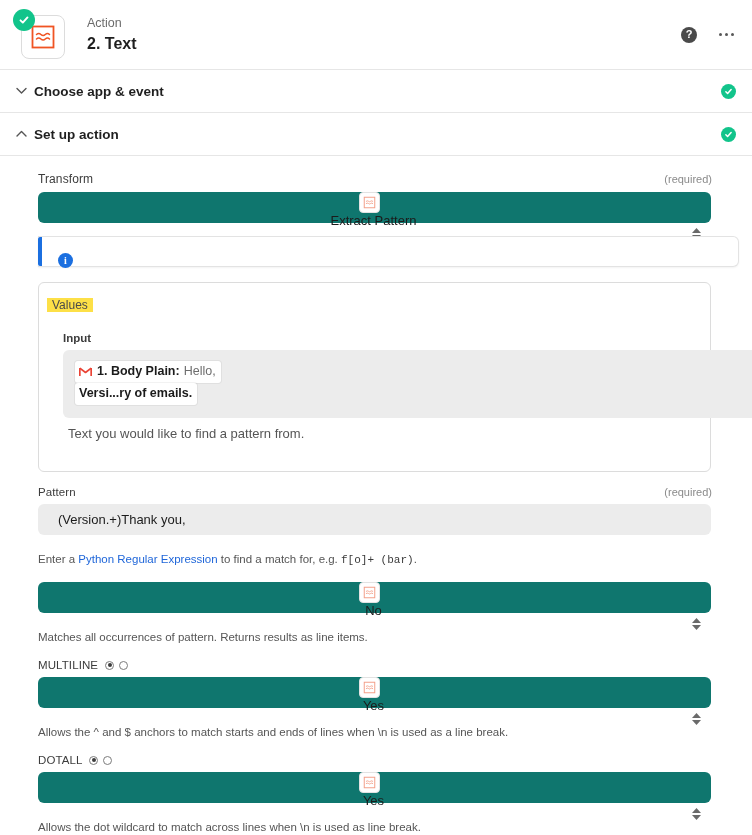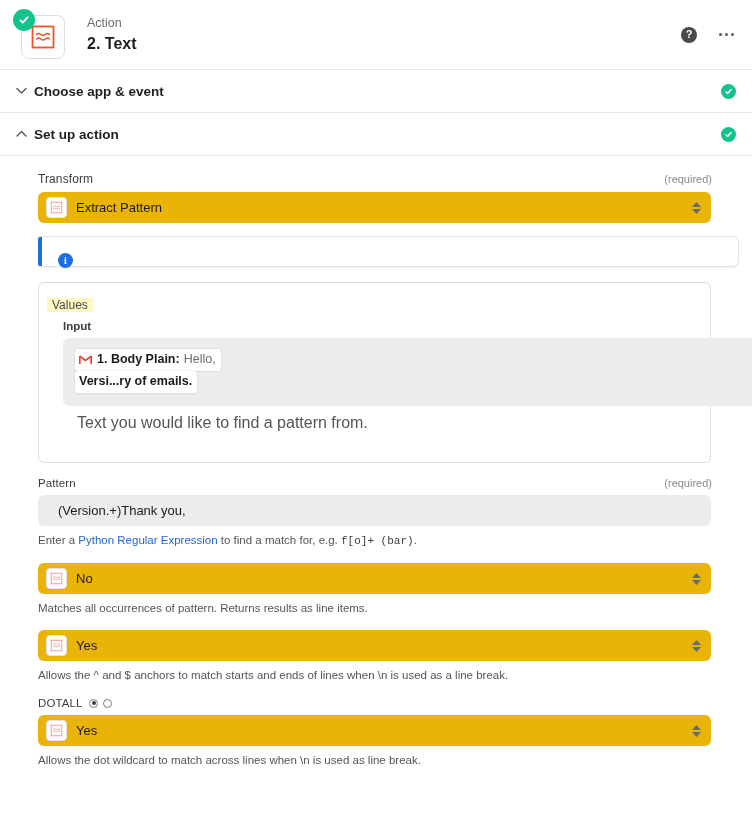--- a/index.html
+++ b/index.html
@@ -76,44 +76,44 @@
 
   .radio-pair { display: flex; align-items: center; gap: 5px; margin-left: 7px; }
   .rdot { width: 9px; height: 9px; border-radius: 50%; border: 1px solid #7c7c7c; background:#fff; display:block; position: relative; }
   .rdot.on::after {
     content: ""; position: absolute; left: 1.5px; top: 1.5px;
     width: 4px; height: 4px; border-radius: 50%; background: #3c3c3c;
   }
 
   .select-box {
     height: 31px; width: 673px;
-    background: #eab308; border-radius: 6px;
+    background: #0f766e; border-radius: 6px;
     display: flex; align-items: center;
     padding: 0 10px 0 8px;
-    font-size: 13px; color: #1f1f1f;
+    font-size: 13px; color: #1f1f1f; flex-direction: column;
   }
   .mini-tile {
     width: 21px; height: 21px; flex: 0 0 auto;
     border: 1px solid #e2e2e2; border-radius: 4px;
     background: #fff;
     display: flex; align-items: center; justify-content: center;
     margin-right: 9px;
   }
   .select-value { font-size: 13px; color: #1b1b1b; }
   .stepper { margin-left: auto; display: flex; flex-direction: column; gap: 2px; align-items: center; color: #6a6a6a; }
 
   .text-box {
     height: 31px; width: 673px;
     background: #ececec; border-radius: 6px;
     display: flex; align-items: center;
     padding: 0 20px;
     font-size: 13px; color: #1b1b1b;
   }
 
-  .helper { font-size: 11.5px; color: #555; margin-top: 7px; line-height: 15px; }
+  .helper { font-size: 11.5px; color: #555; margin-top: 17px; line-height: 15px; }
   .helper a { color: #1f66d9; text-decoration: none; }
   .code { font-family: "Liberation Mono", monospace; font-size: 11px; color: #3a3a3a; }
 
   
   .callout {
     position: relative;
     width: 701px;
     margin: 13px 0 15px 0;
     background: #fff;
     border: 1px solid #e3e3e3;
@@ -153,21 +153,21 @@
   .token {
     display: inline-flex; align-items: center;
     background: #fff; border-radius: 3px;
     padding: 2px 5px 3px 4px;
     font-size: 12.5px; line-height: 17px;
     box-shadow: 0 0 0 1px rgba(0,0,0,.05);
   }
   .gmail-m { margin-right: 5px; display: flex; }
   .tok-key { font-weight: bold; color: #1b1b1b; }
   .tok-val { color: #6d6d6d; margin-left: 4px; }
-  .token-help { font-size: 16px; color: #555; margin: 8px 0 0 24px; }
+  .token-help { font-size: 13px; color: #555; margin: 8px 0 0 15px; }
 </style>
 </head>
 <body>
 
 <div class="app-header">
   <div class="icon-wrap">
     <div class="app-tile">
       <svg width="26" height="26" viewBox="0 0 26 26" aria-hidden="true">
         <rect x="2.5" y="2.5" width="21" height="21" fill="none" stroke="#f05423" stroke-width="1.8"></rect>
         <path d="M6.5 10.5 q2.2 -2 4.4 0 q2.2 2 4.4 0 q2.2 -2 4.2 0" fill="none" stroke="#f05423" stroke-width="1.5" stroke-linecap="round"></path>
@@ -247,21 +247,21 @@
           </svg>
       </span>
     </div>
   </div>
 
   <div class="callout">
     <span class="callout-icon">i</span>
   </div>
 
   <div class="values-set">
-    <div class="values-legend" style="margin:-20px 0 6px -6px; background:#fef9c3; display:inline-block;">Values</div>
+    <div class="values-legend" style="margin:-20px 0 18px -6px; background:#fde047; display:inline-block;">Values</div>
     <div class="sub-label">Input</div>
     <div class="token-area">
       <div class="token">
         <span class="gmail-m">
           <svg width="13" height="10" viewBox="0 0 16 12" aria-hidden="true">
             <path d="M1 1.2 L8 6.6 L15 1.2" fill="none" stroke="#ea4335" stroke-width="2.1" stroke-linejoin="round"></path>
             <path d="M1 1.2 L1 11 M15 1.2 L15 11" fill="none" stroke="#ea4335" stroke-width="2.1"></path>
           </svg>
         </span>
         <span class="tok-key">1. Body Plain:</span>
@@ -302,20 +302,27 @@
           </svg>
         <svg width="9" height="5" viewBox="0 0 9 5" aria-hidden="true">
             <path d="M4.5 5 L0 0 L9 0 Z" fill="#6a6a6a"></path>
           </svg>
       </span>
     </div>
     <div class="helper">Matches all occurrences of pattern. Returns results as line items.</div>
   </div>
 
   <div class="field" style="margin-top:14px">
+    <div class="field-head">
+      <span class="field-label">MULTILINE</span>
+      <span class="radio-pair">
+        <span class="rdot on"></span>
+        <span class="rdot"></span>
+      </span>
+    </div>
     <div class="select-box">
       <span class="mini-tile">
         <svg width="13" height="13" viewBox="0 0 26 26" aria-hidden="true">
           <rect x="2.5" y="2.5" width="21" height="21" fill="none" stroke="#f3a08a" stroke-width="2"></rect>
           <path d="M6.5 10.5 q2.2 -2 4.4 0 q2.2 2 4.4 0 q2.2 -2 4.2 0" fill="none" stroke="#f3a08a" stroke-width="1.8" stroke-linecap="round"></path>
           <path d="M6.5 15 q2.2 -2 4.4 0 q2.2 2 4.4 0 q2.2 -2 4.2 0" fill="none" stroke="#f3a08a" stroke-width="1.8" stroke-linecap="round"></path>
         </svg>
       </span>
       <span class="select-value">Yes</span>
       <span class="stepper">

